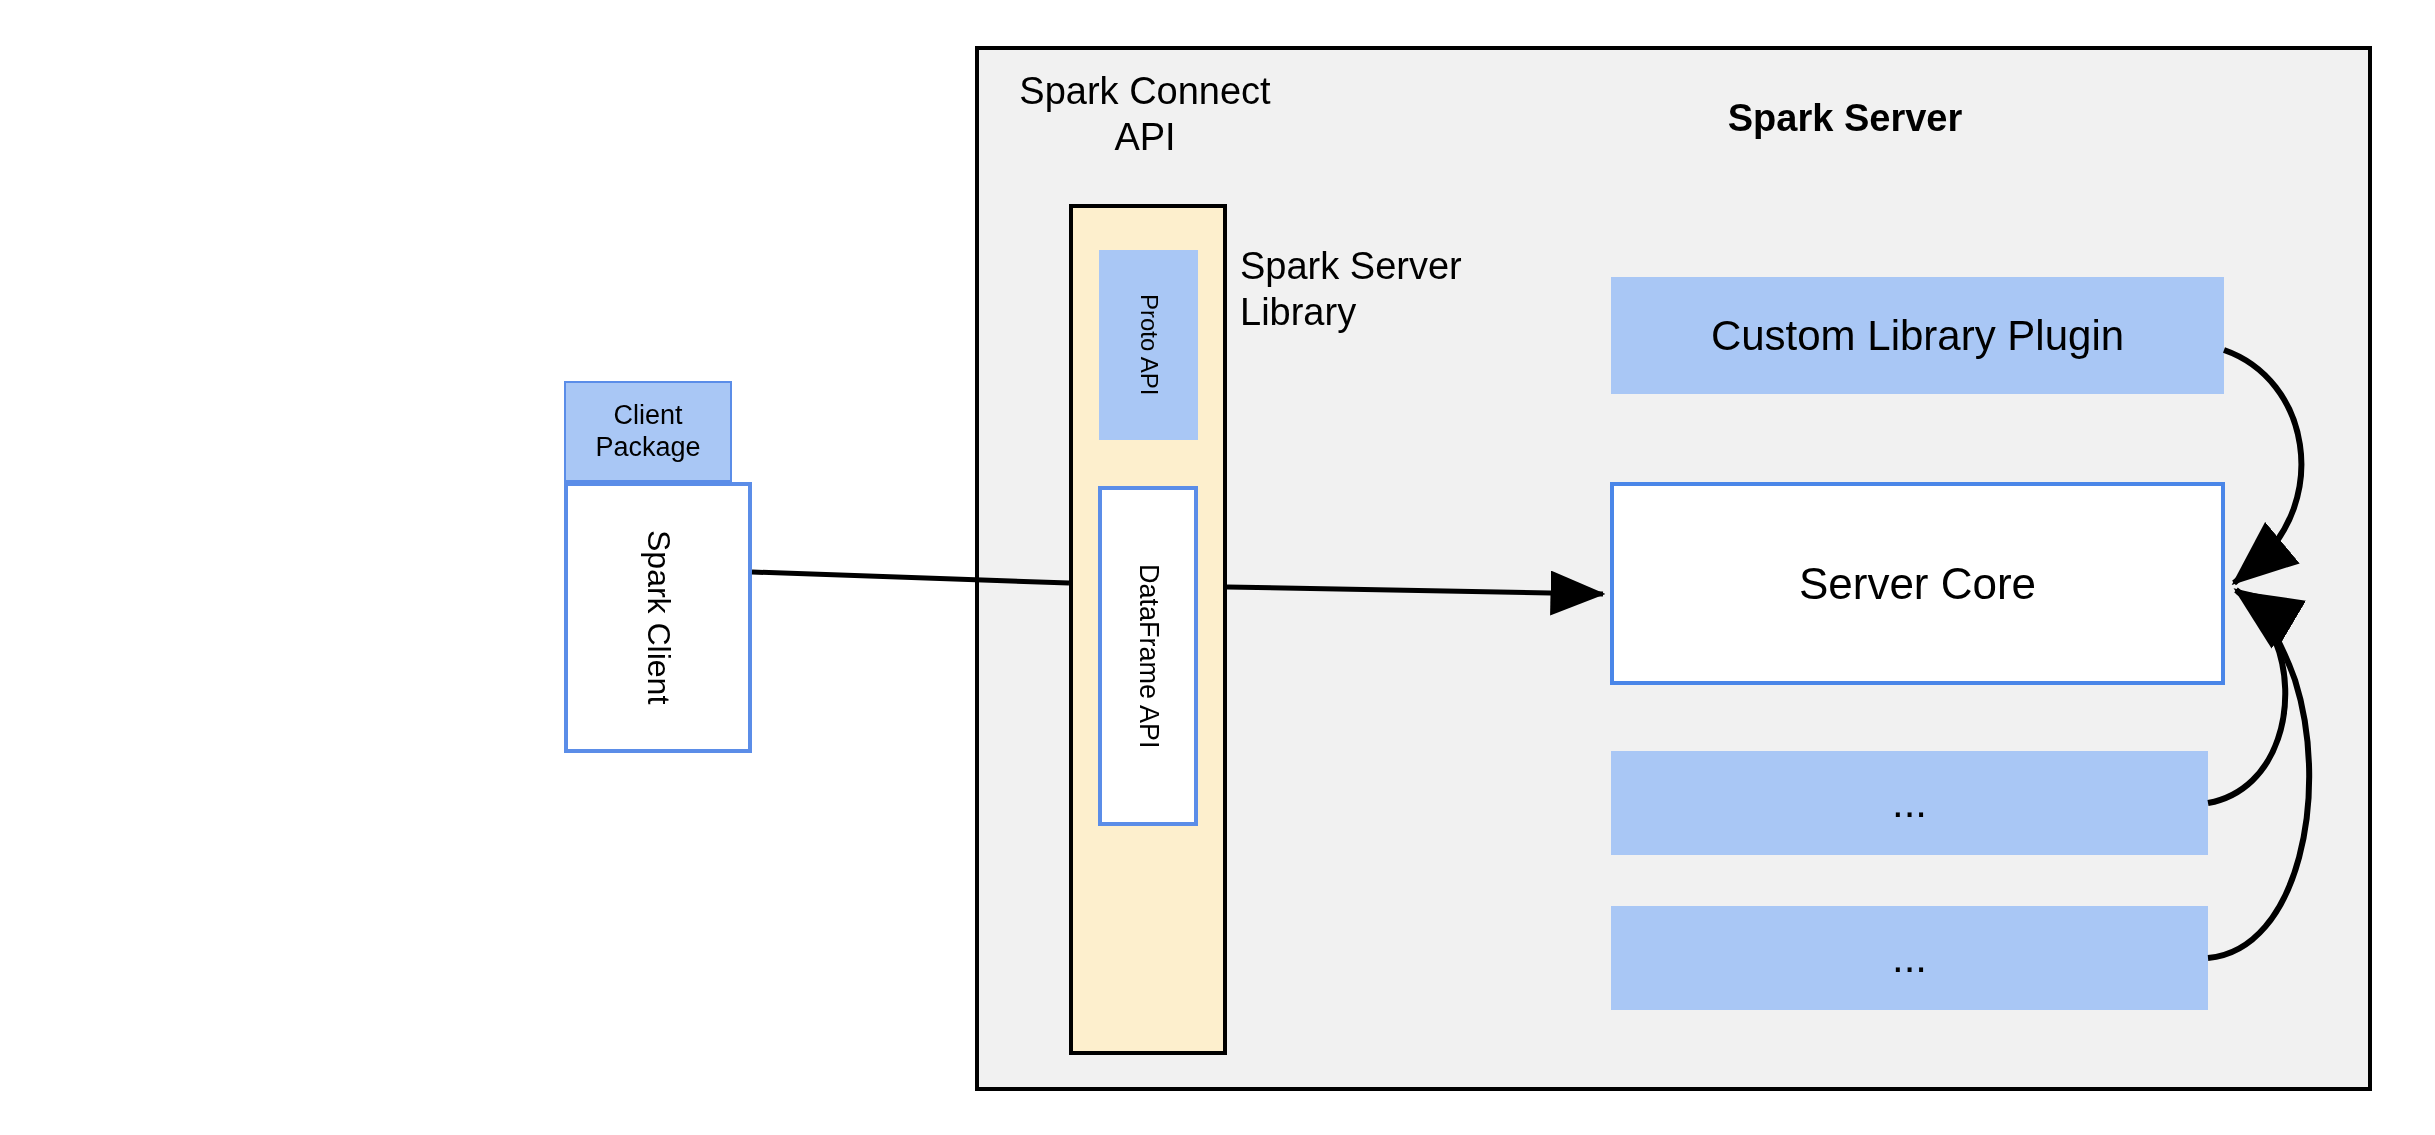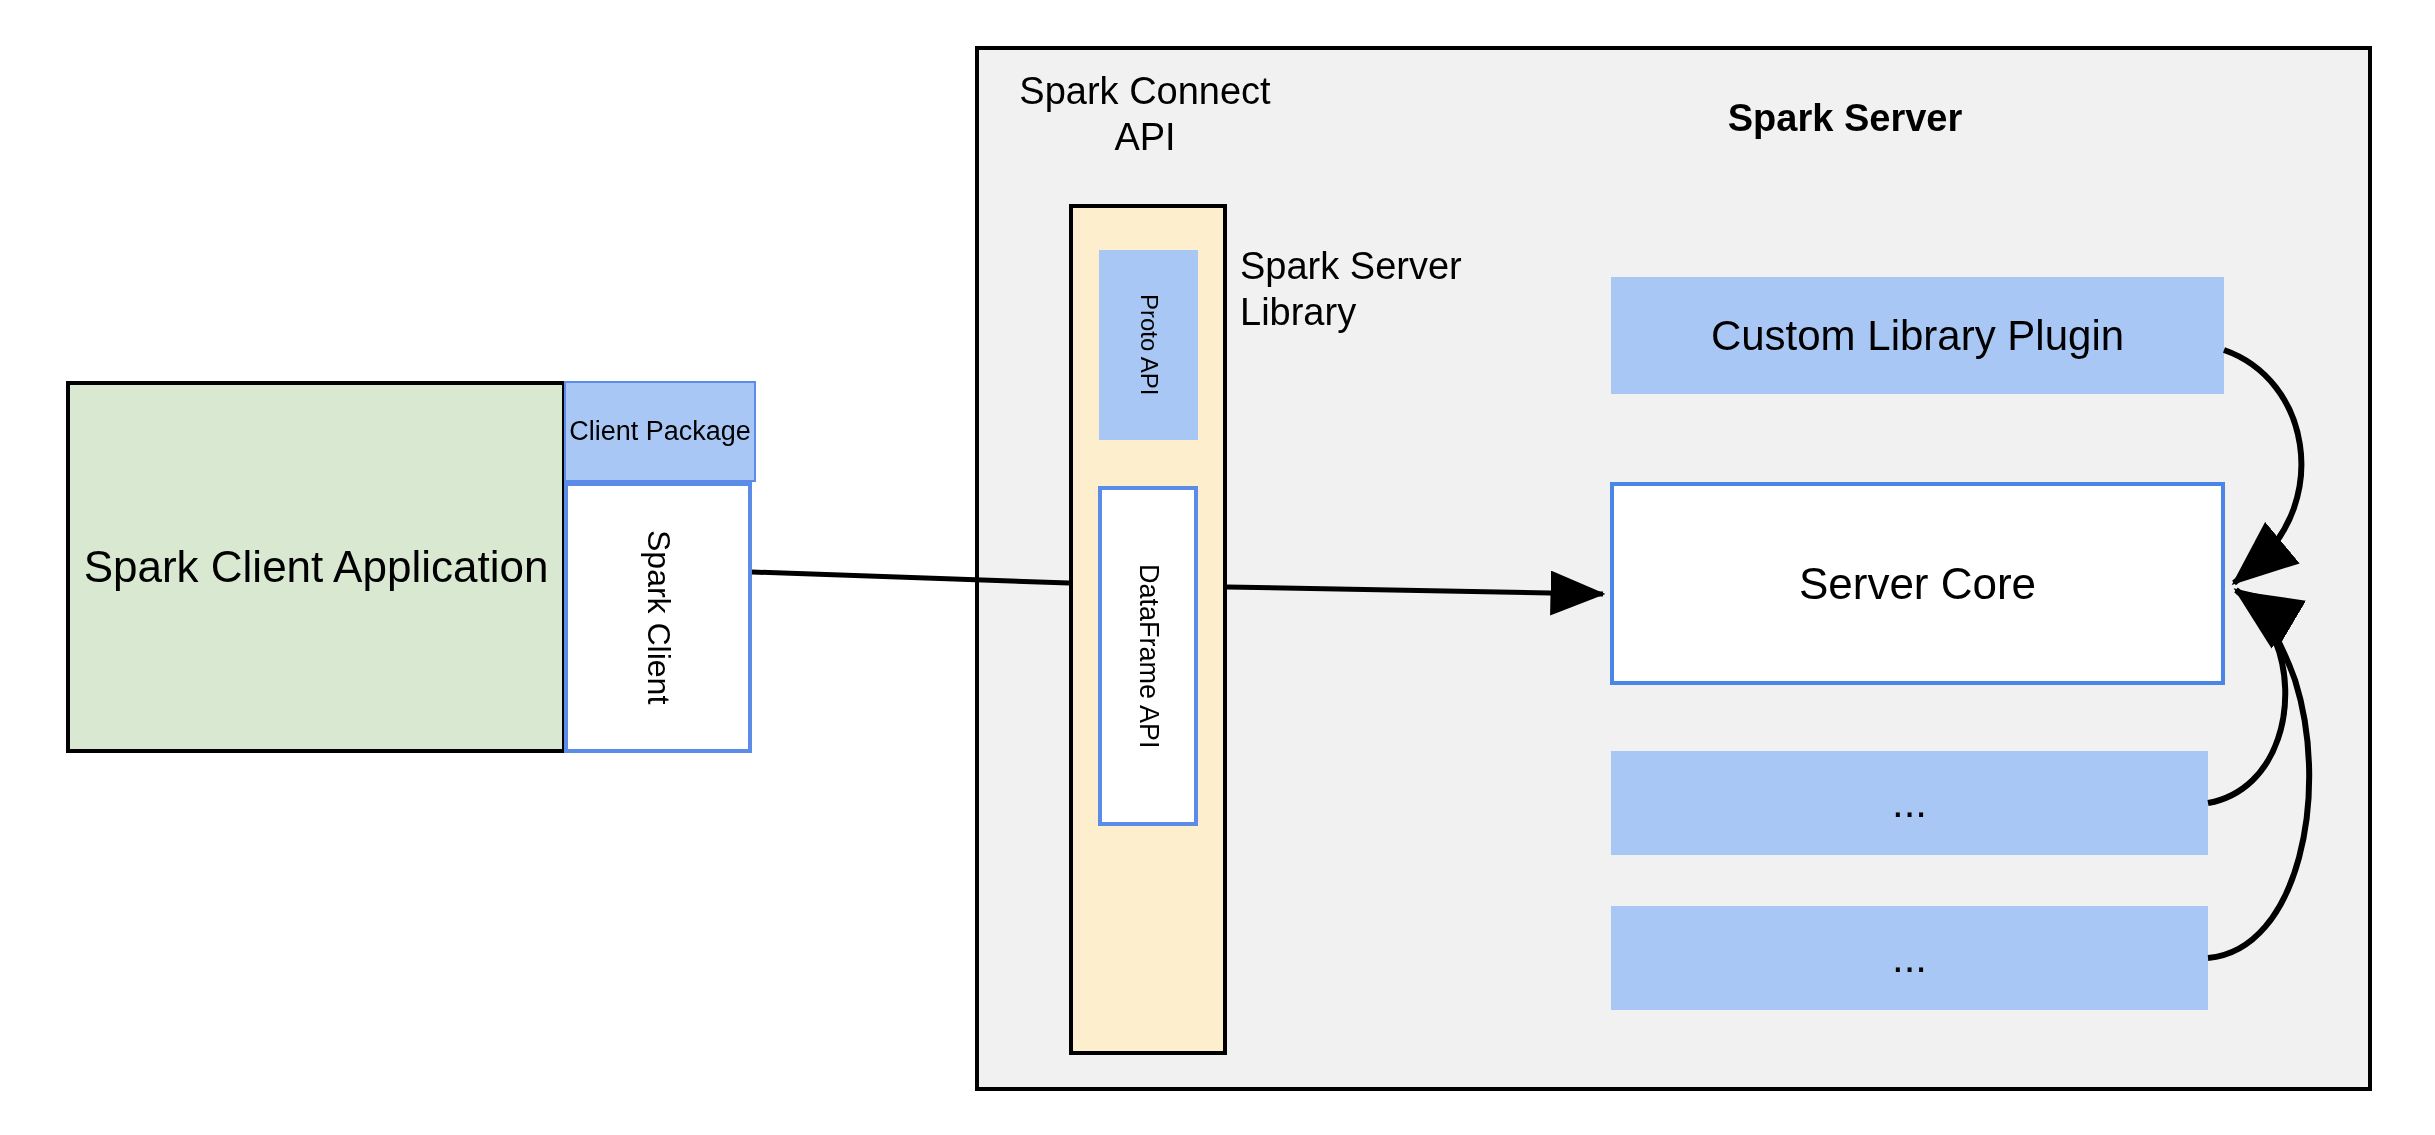--- a/index.html
+++ b/index.html
@@ -42,21 +42,21 @@
     width: 500px;
     height: 372px;
     background: #D9E8D1;
     border: 4px solid #000000;
     font-size: 44px;
     z-index: 2;
   }
   #client-package-box {
     left: 564px;
     top: 381px;
-    width: 192px;
+    width: 168px;
     height: 101px;
     background: #A9C7F5;
     border: 2px solid #5B8DE8;
     font-size: 27px;
     z-index: 3;
   }
   #spark-client-box {
     left: 564px;
     top: 482px;
     width: 188px;
@@ -188,22 +188,20 @@
     pointer-events: none;
   }
 </style>
 </head>
 <body>
 
 <div id="stage">
 
   <div id="server-panel"></div>
 
-  <div class="box" id="client-app-box">Spark Client
-Application</div>
 
   <div class="box" id="client-package-box">Client
 Package</div>
 
   <div class="box" id="spark-client-box">
     <span class="vtext">Spark Client</span>
   </div>
 
   <div class="label" id="spark-connect-label">Spark Connect
 API</div>

